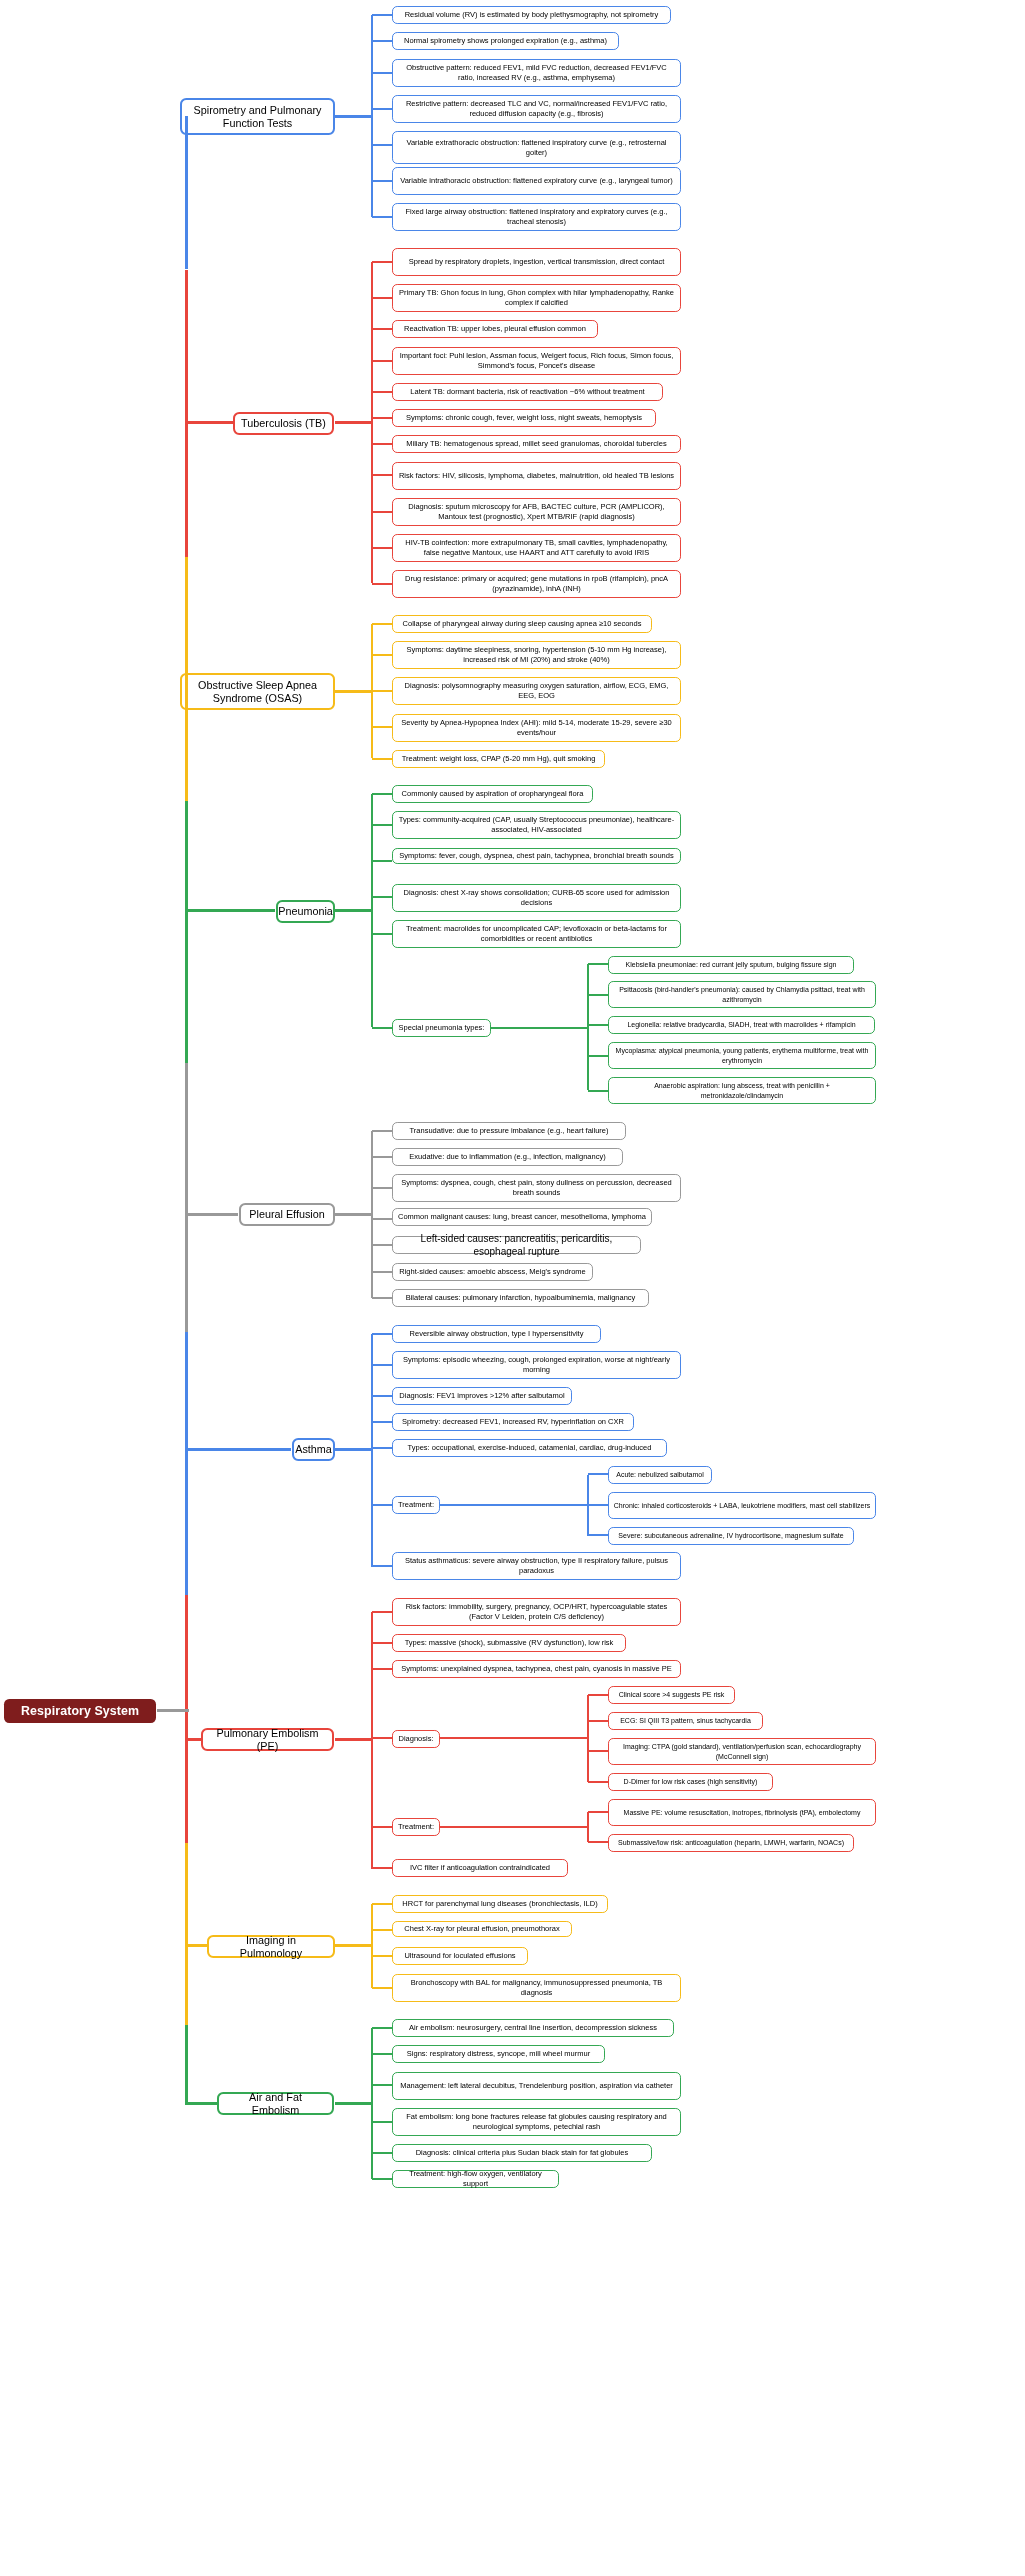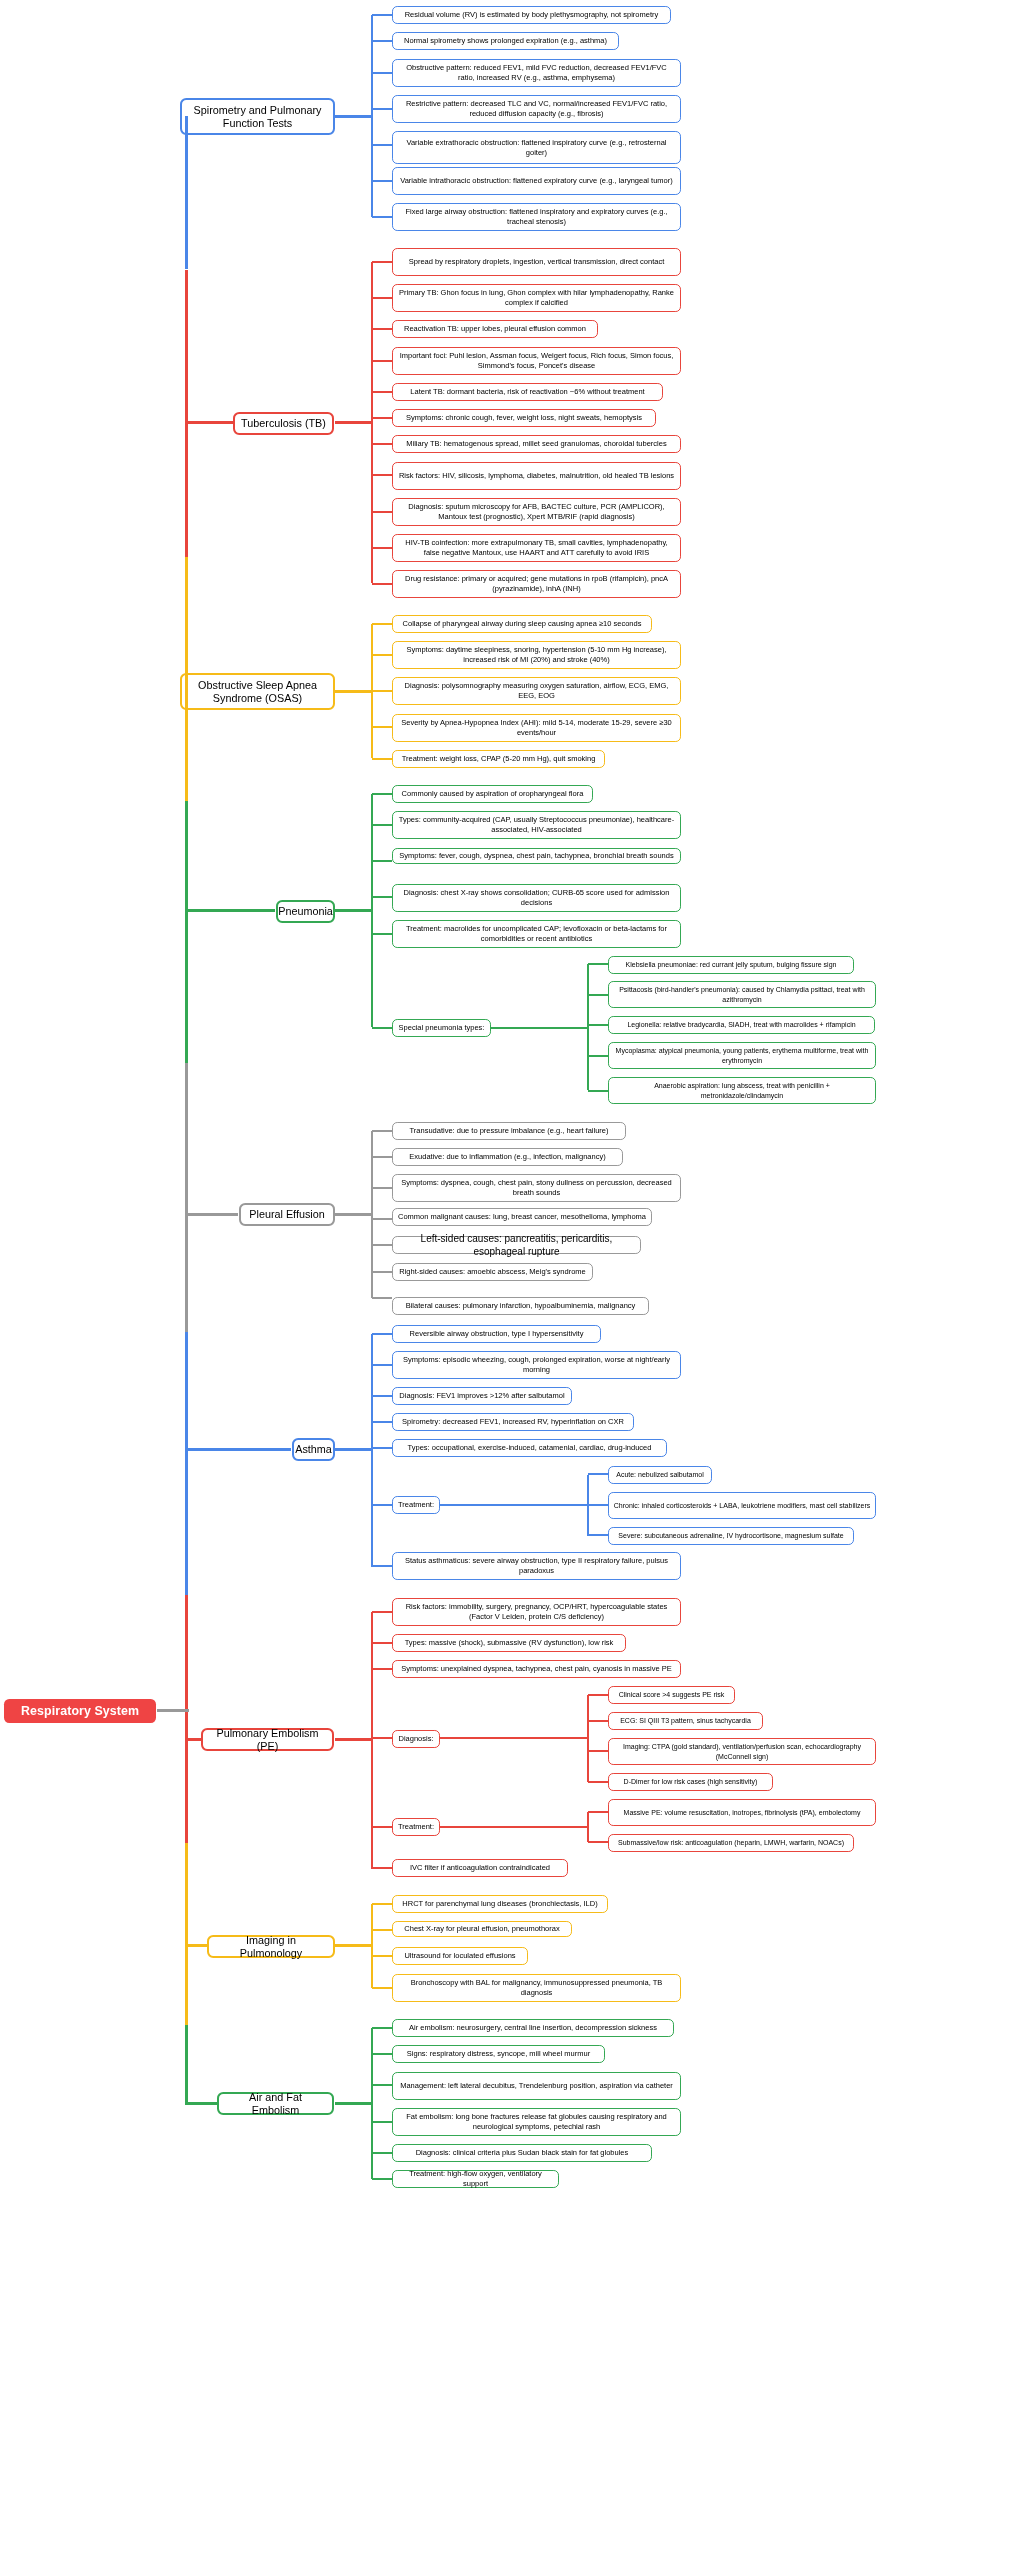--- a/index.html
+++ b/index.html
@@ -16,21 +16,21 @@
     overflow: hidden;
   }
 
   
   .root-node {
     position: absolute;
     left: 4.1px;
     top: 1699px;
     width: 152px;
     height: 24px;
-    background: #ef4444;
+    background: #7f1d1d;
     color: #ffffff;
     border-radius: 5.2px;
     display: flex;
     align-items: center;
     justify-content: center;
     font-size: 12.4px;
     font-weight: bold;
     letter-spacing: 0.1px;
   }
 
@@ -182,21 +182,21 @@
       <div class="leaf-node c-grey" style="left: 392px; top: 1148px; width: 231px; height: 18px; font-size: 7.5px;">Exudative: due to inflammation (e.g., infection, malignancy)</div>
       <div class="conn c-grey" style="left: 372px; top: 1156px; width: 19.6px; height: 2.1px;"></div>
       <div class="leaf-node c-grey" style="left: 392px; top: 1174px; width: 289px; height: 28px; font-size: 7.5px;">Symptoms: dyspnea, cough, chest pain, stony dullness on percussion, decreased breath sounds</div>
       <div class="conn c-grey" style="left: 372px; top: 1187px; width: 19.6px; height: 2.1px;"></div>
       <div class="leaf-node c-grey" style="left: 392px; top: 1208px; width: 260px; height: 18px; font-size: 7.5px;">Common malignant causes: lung, breast cancer, mesothelioma, lymphoma</div>
       <div class="conn c-grey" style="left: 372px; top: 1218px; width: 19.6px; height: 2.1px;"></div>
       <div class="leaf-node c-grey" style="left: 392px; top: 1236px; width: 249px; height: 18px; font-size: 10px;">Left-sided causes: pancreatitis, pericarditis, esophageal rupture</div>
       <div class="conn c-grey" style="left: 372px; top: 1244px; width: 19.6px; height: 2.1px;"></div>
       <div class="leaf-node c-grey" style="left: 392px; top: 1263px; width: 201px; height: 18px; font-size: 7.5px;">Right-sided causes: amoebic abscess, Meig's syndrome</div>
       <div class="conn c-grey" style="left: 372px; top: 1271px; width: 19.6px; height: 2.1px;"></div>
-      <div class="leaf-node c-grey" style="left: 392px; top: 1289px; width: 257px; height: 18px; font-size: 7.5px; margin-top: 8px;">Bilateral causes: pulmonary infarction, hypoalbuminemia, malignancy</div>
+      <div class="leaf-node c-grey" style="left: 392px; top: 1289px; width: 257px; height: 18px; font-size: 7.5px;">Bilateral causes: pulmonary infarction, hypoalbuminemia, malignancy</div>
       <div class="conn c-grey" style="left: 372px; top: 1297px; width: 19.6px; height: 2.1px;"></div>
       <div class="conn c-grey" style="left: 371px; top: 1131px; width: 2.1px; height: 167px;"></div>
       <div class="branch-node c-grey" style="left: 239px; top: 1203px; width: 96px; height: 23px; font-size: 10.8px;">Pleural Effusion</div>
       <div class="conn c-grey" style="left: 335px; top: 1213px; width: 36px; height: 3.1px;"></div>
       <div class="leaf-node c-blue" style="left: 392px; top: 1325px; width: 209px; height: 18px; font-size: 7.5px;">Reversible airway obstruction, type I hypersensitivity</div>
       <div class="conn c-blue" style="left: 372px; top: 1333px; width: 19.6px; height: 2.1px;"></div>
       <div class="leaf-node c-blue" style="left: 392px; top: 1351px; width: 289px; height: 28px; font-size: 7.5px;">Symptoms: episodic wheezing, cough, prolonged expiration, worse at night/early morning</div>
       <div class="conn c-blue" style="left: 372px; top: 1364px; width: 19.6px; height: 2.1px;"></div>
       <div class="leaf-node c-blue" style="left: 392px; top: 1387px; width: 180px; height: 18px; font-size: 7.5px;">Diagnosis: FEV1 improves &gt;12% after salbutamol</div>
       <div class="conn c-blue" style="left: 372px; top: 1395px; width: 19.6px; height: 2.1px;"></div>

